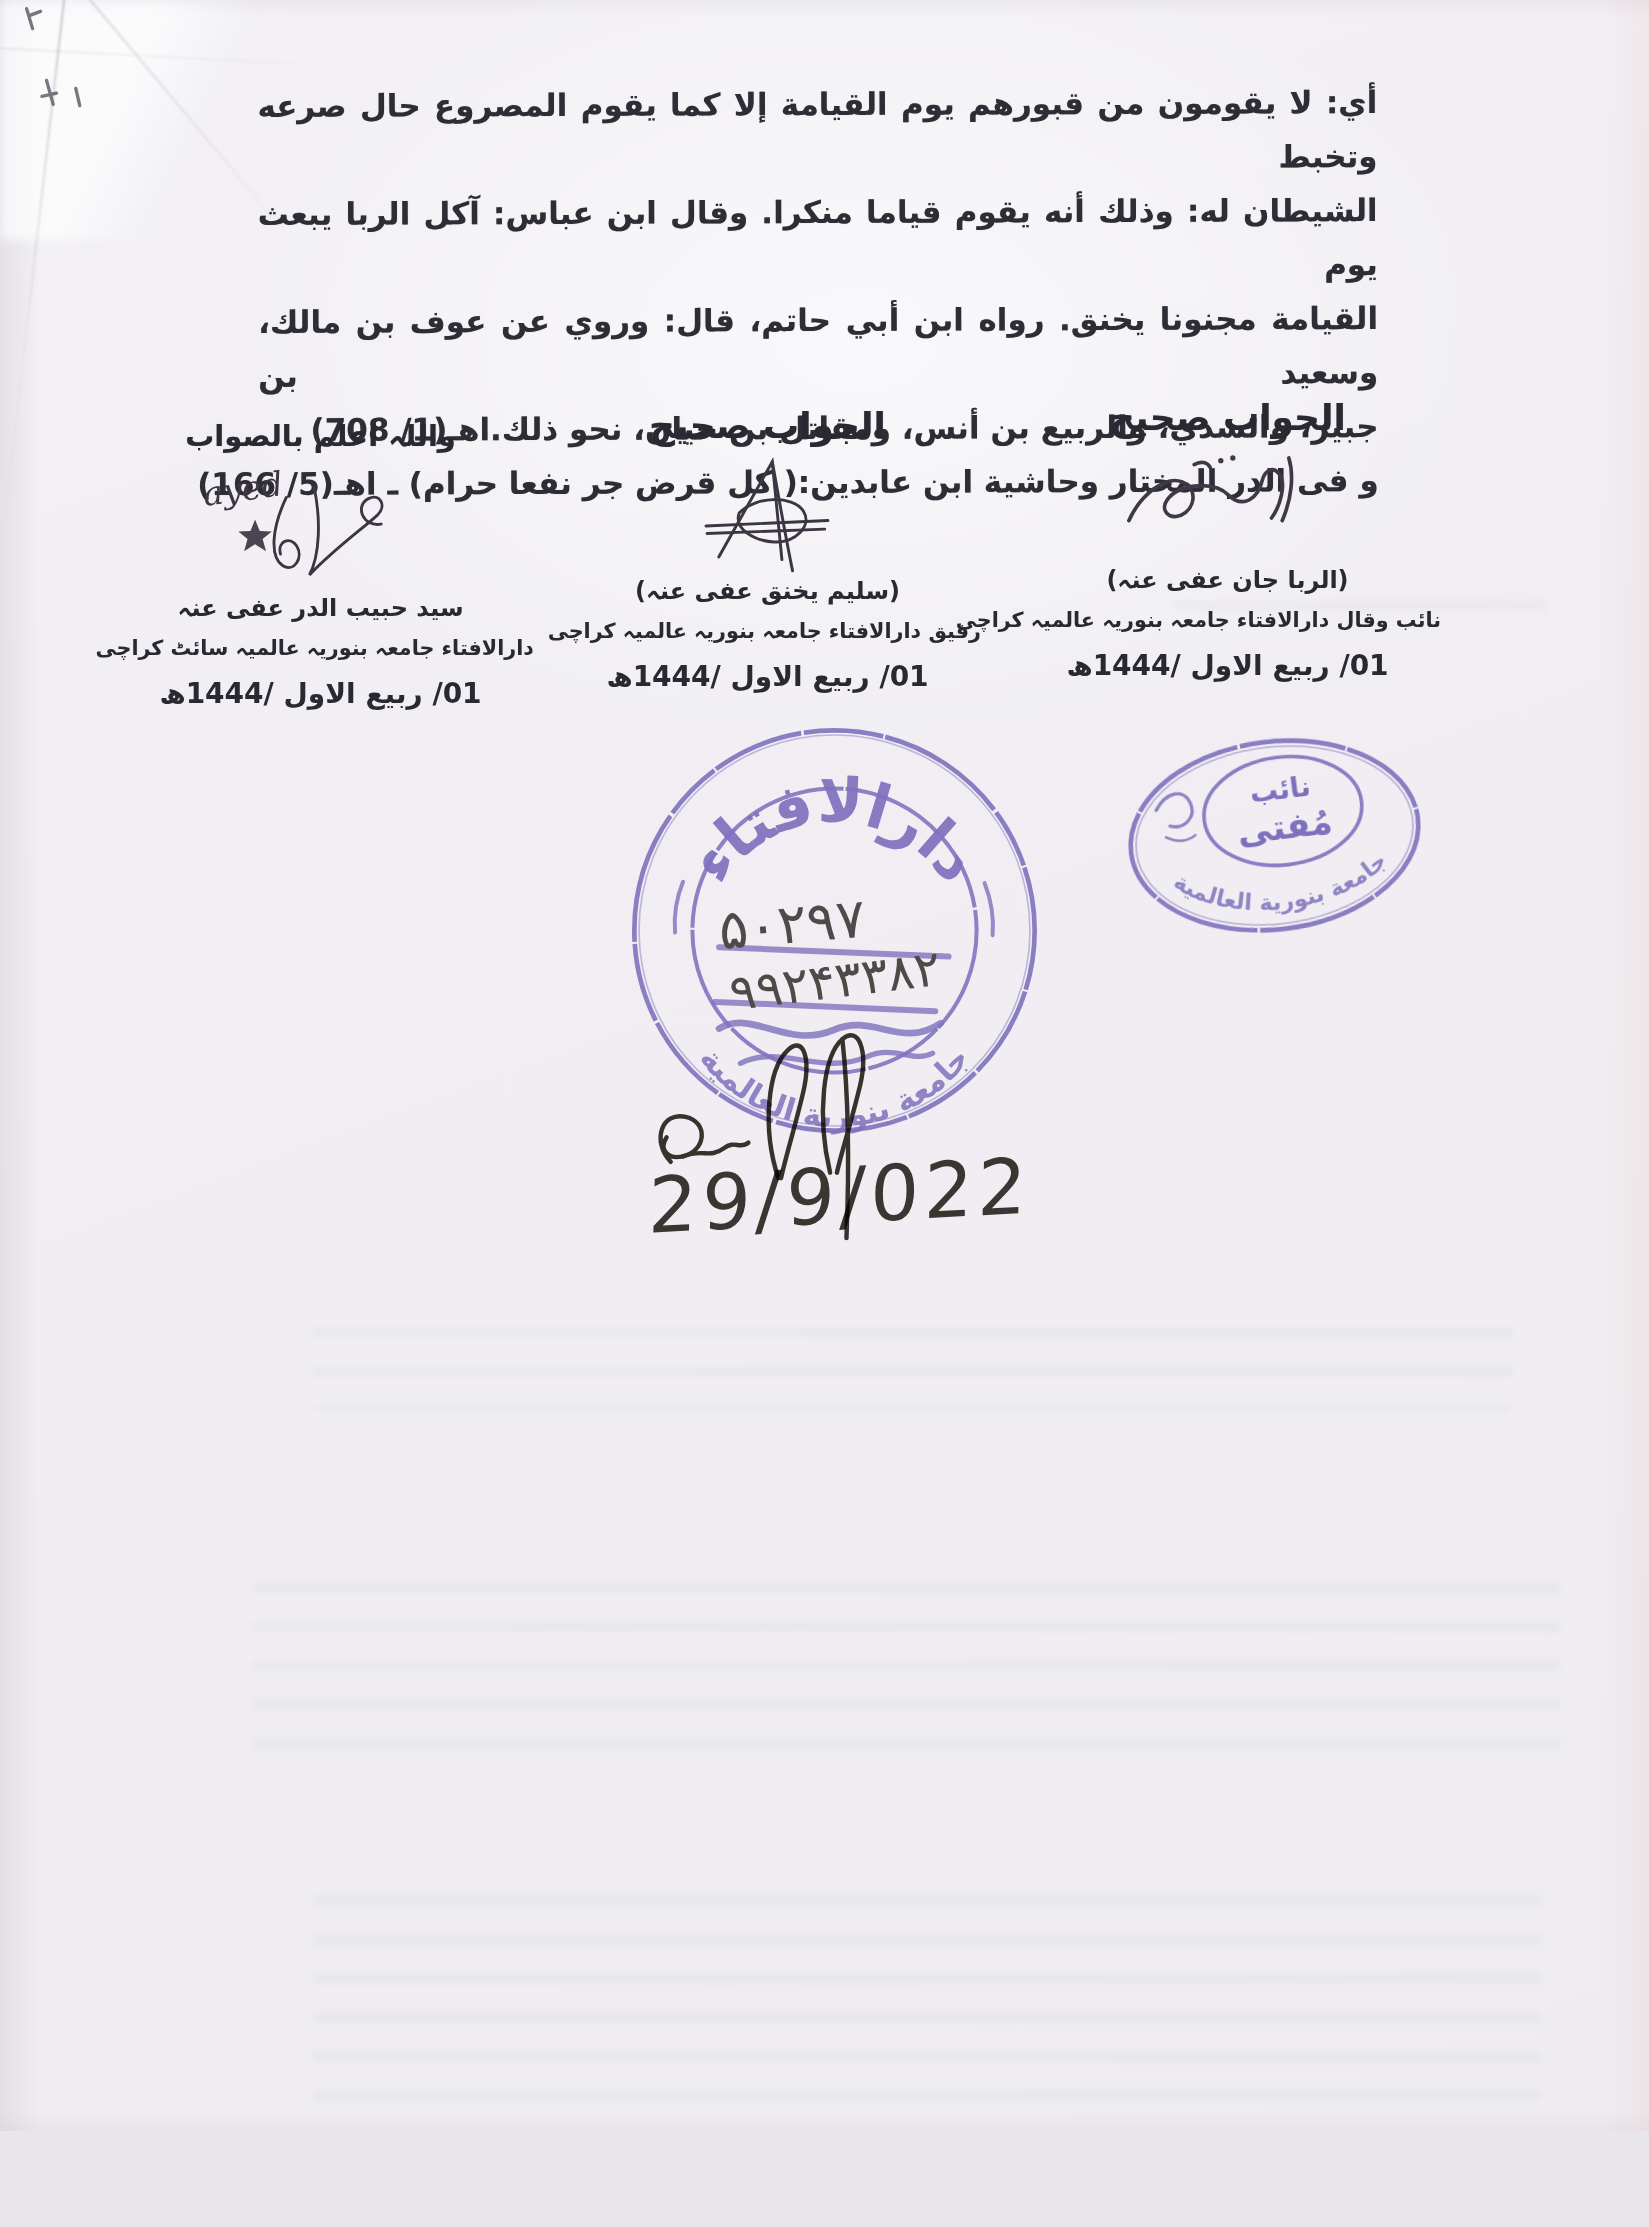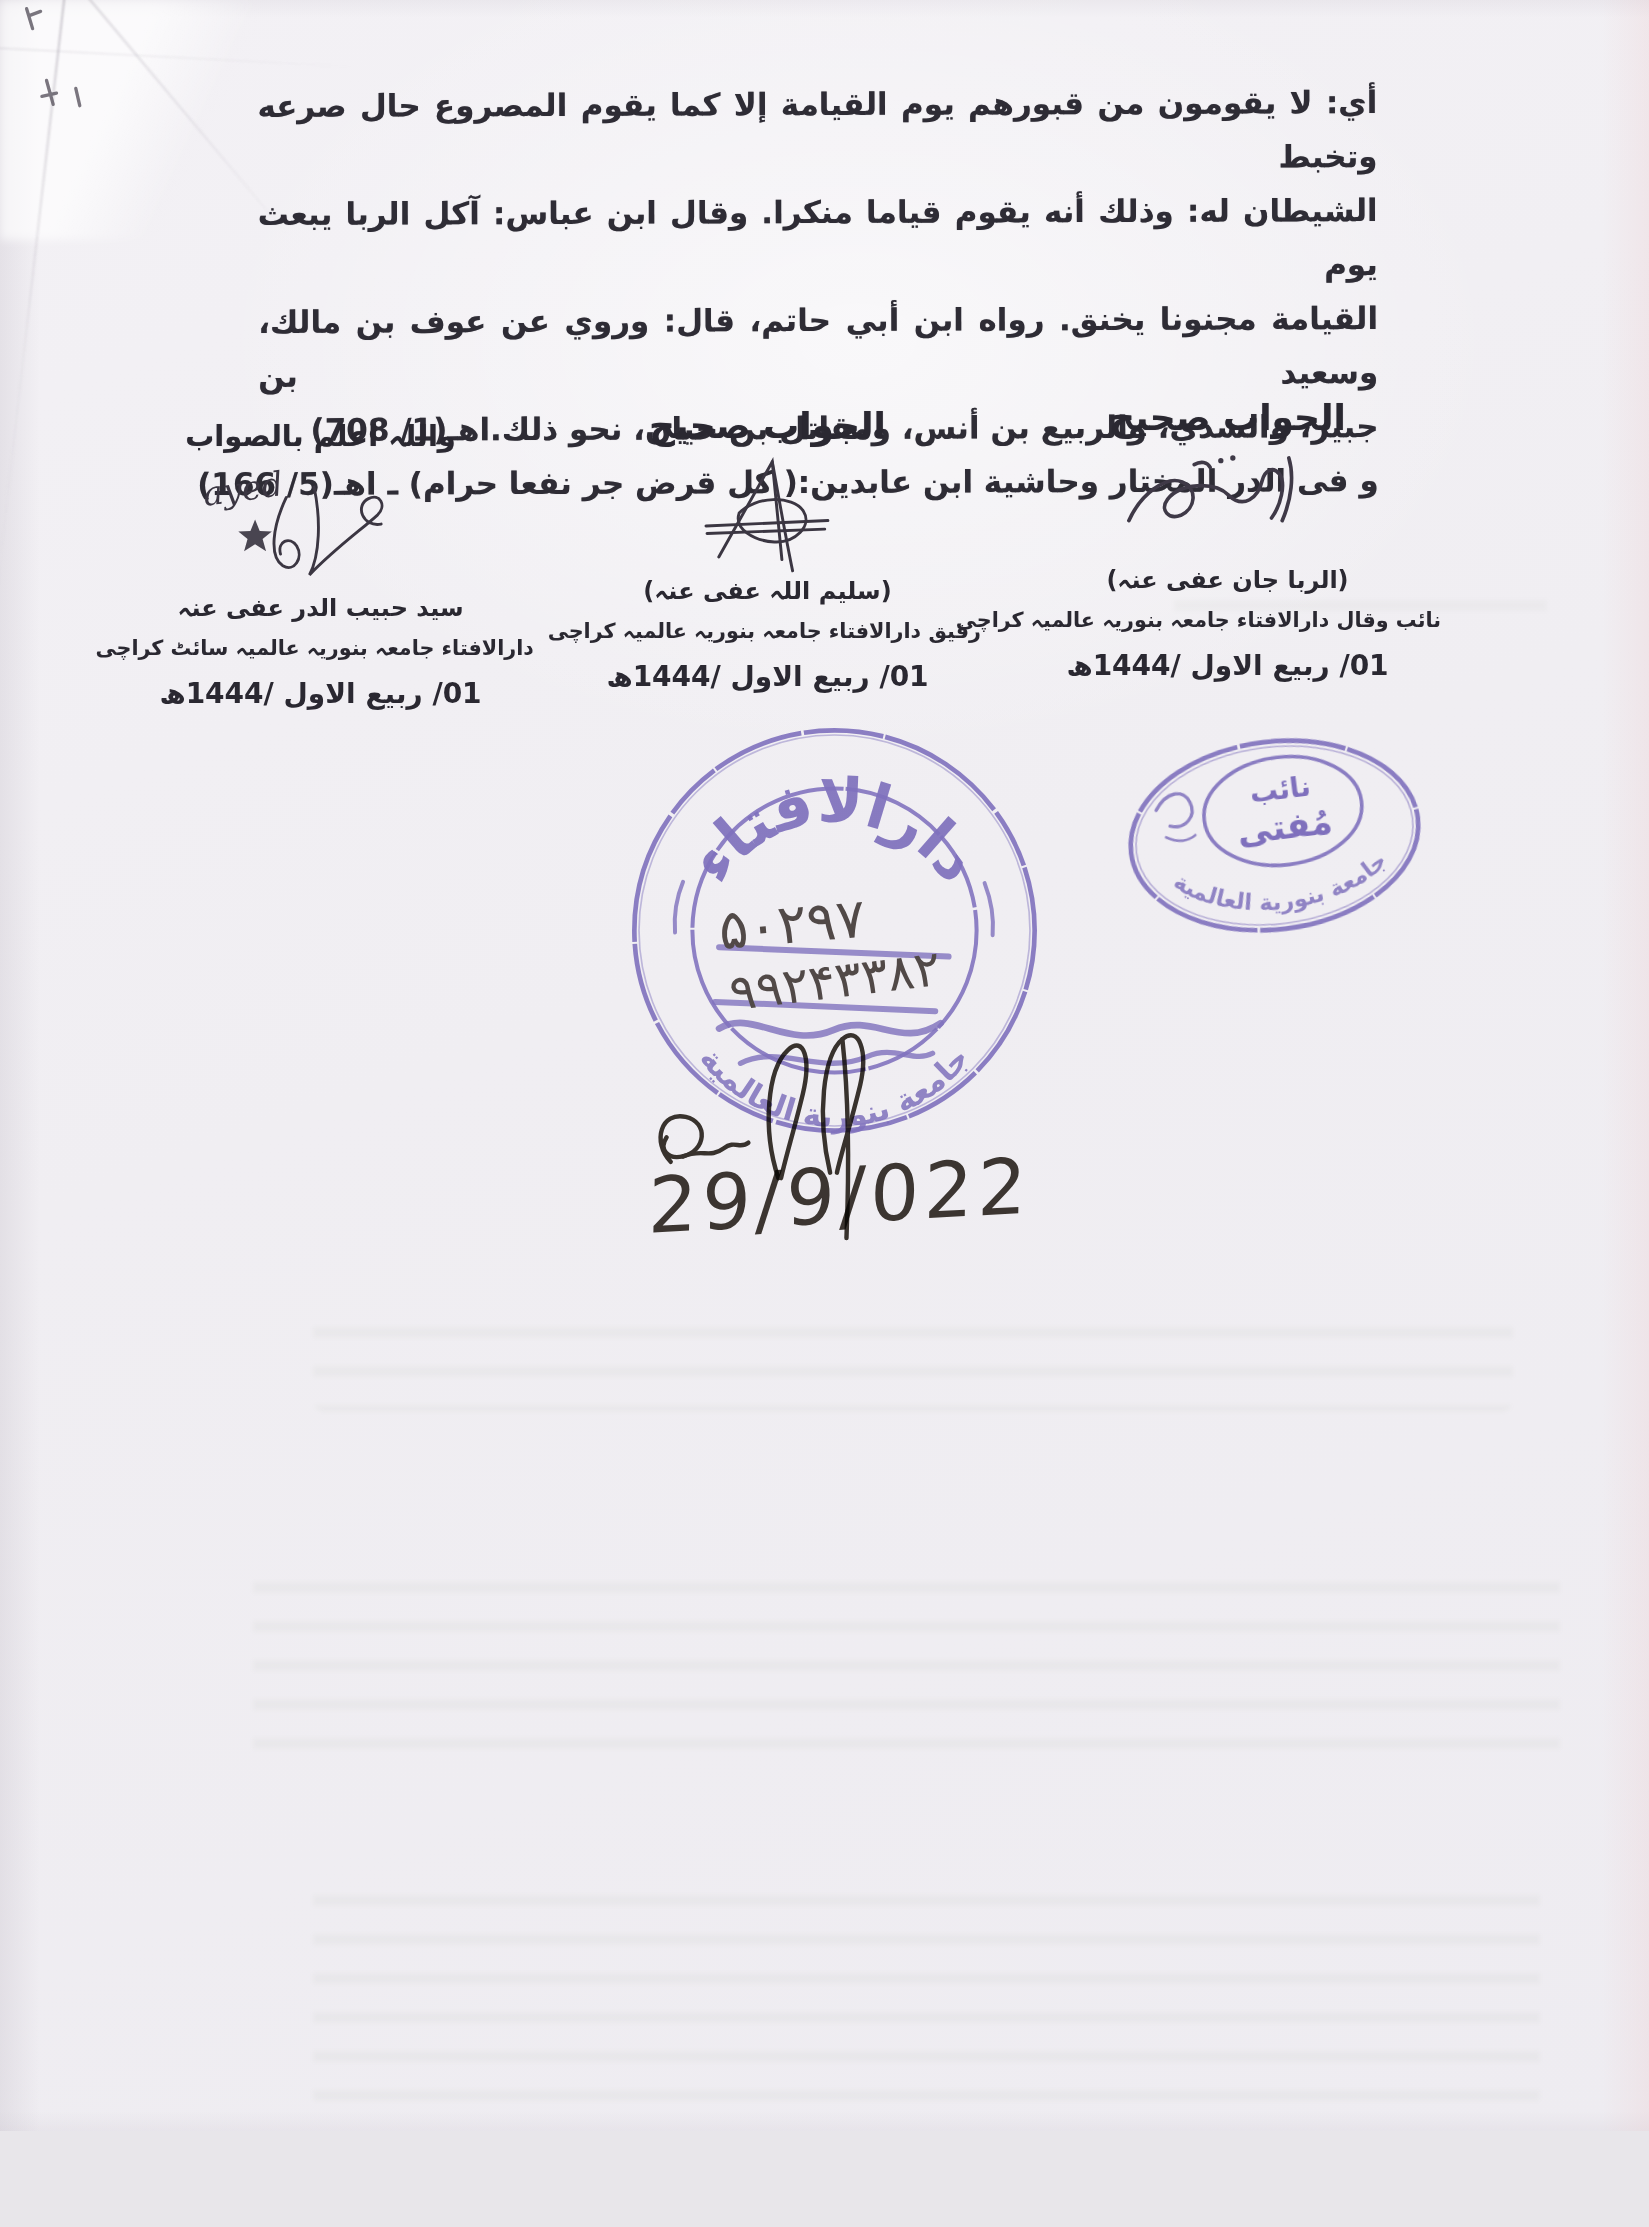--- a/index.html
+++ b/index.html
@@ -127,21 +127,21 @@
     <div class="heading">الجواب صحيح</div>
     <svg class="sig" width="200" height="123" viewBox="0 0 300 230">
       <g stroke="#3b3642" stroke-width="5.5" fill="none" stroke-linecap="round">
         <path d="M58,200 L158,22 L176,205"></path>
         <path d="M96,118 C126,86 196,84 216,114 C234,142 200,174 162,172 C124,170 86,148 96,118 Z"></path>
         <path d="M34,142 L262,132"></path>
         <path d="M36,156 L256,148"></path>
         <path d="M158,22 C170,88 182,158 196,226"></path>
       </g>
     </svg>
-    <div class="name">(سلیم اللہ عفی عنہ)</div>
+    <div class="name">(سلیم يخنق عفی عنہ)</div>
     <div class="title">رفیق دارالافتاء جامعہ بنوریہ عالمیہ کراچی</div>
     <div class="date">01/ ربیع الاول /1444ھ</div>
   </div>
 
   <div class="sigcol col-left" lang="ur">
     <div class="heading">واللہ اعلم بالصواب</div>
     <svg class="sig" width="240" height="133" viewBox="0 0 360 230">
       <g stroke="#3b3642" stroke-width="5" fill="none" stroke-linecap="round">
         <path d="M120,70 C96,120 90,172 114,188 C134,200 150,174 138,154 C126,136 104,146 110,168"></path>
         <path d="M168,52 C180,108 178,170 160,204 C204,158 252,124 278,100 C294,84 282,62 262,72 C238,84 252,122 284,116"></path>

